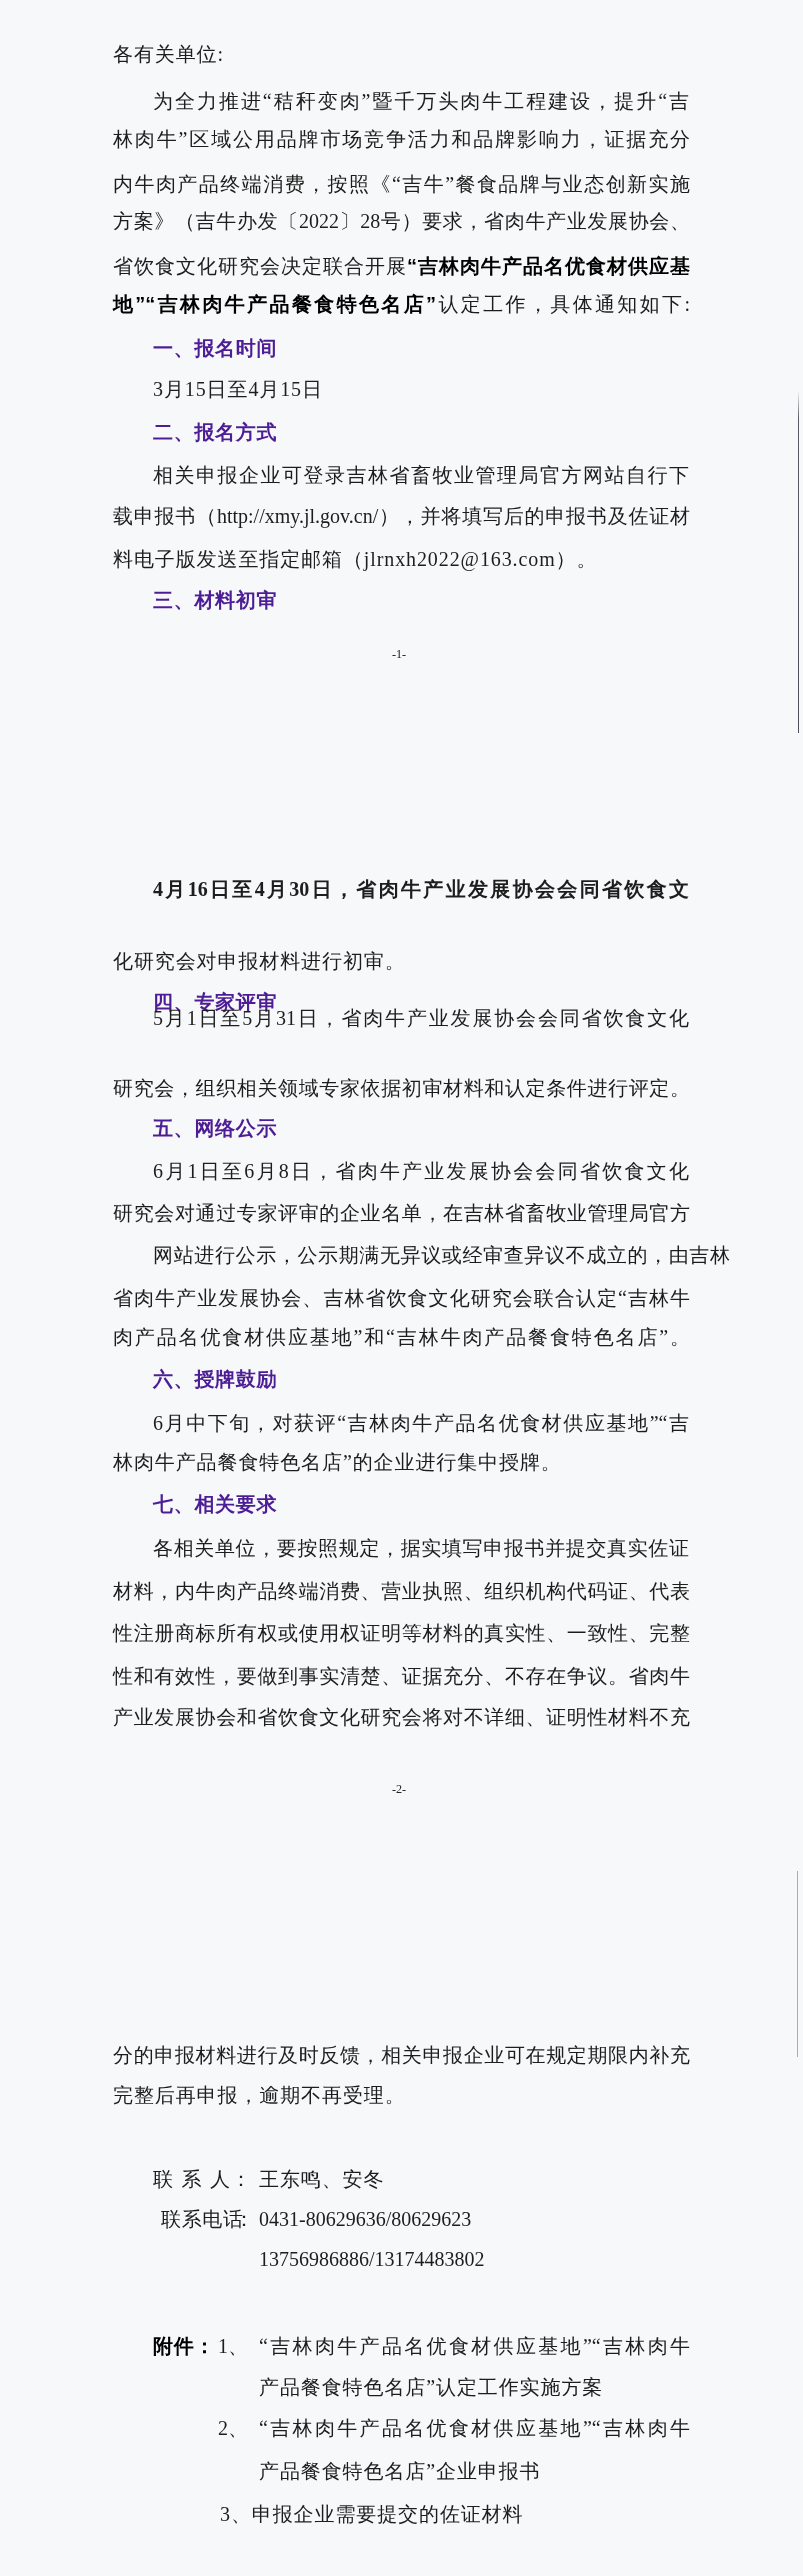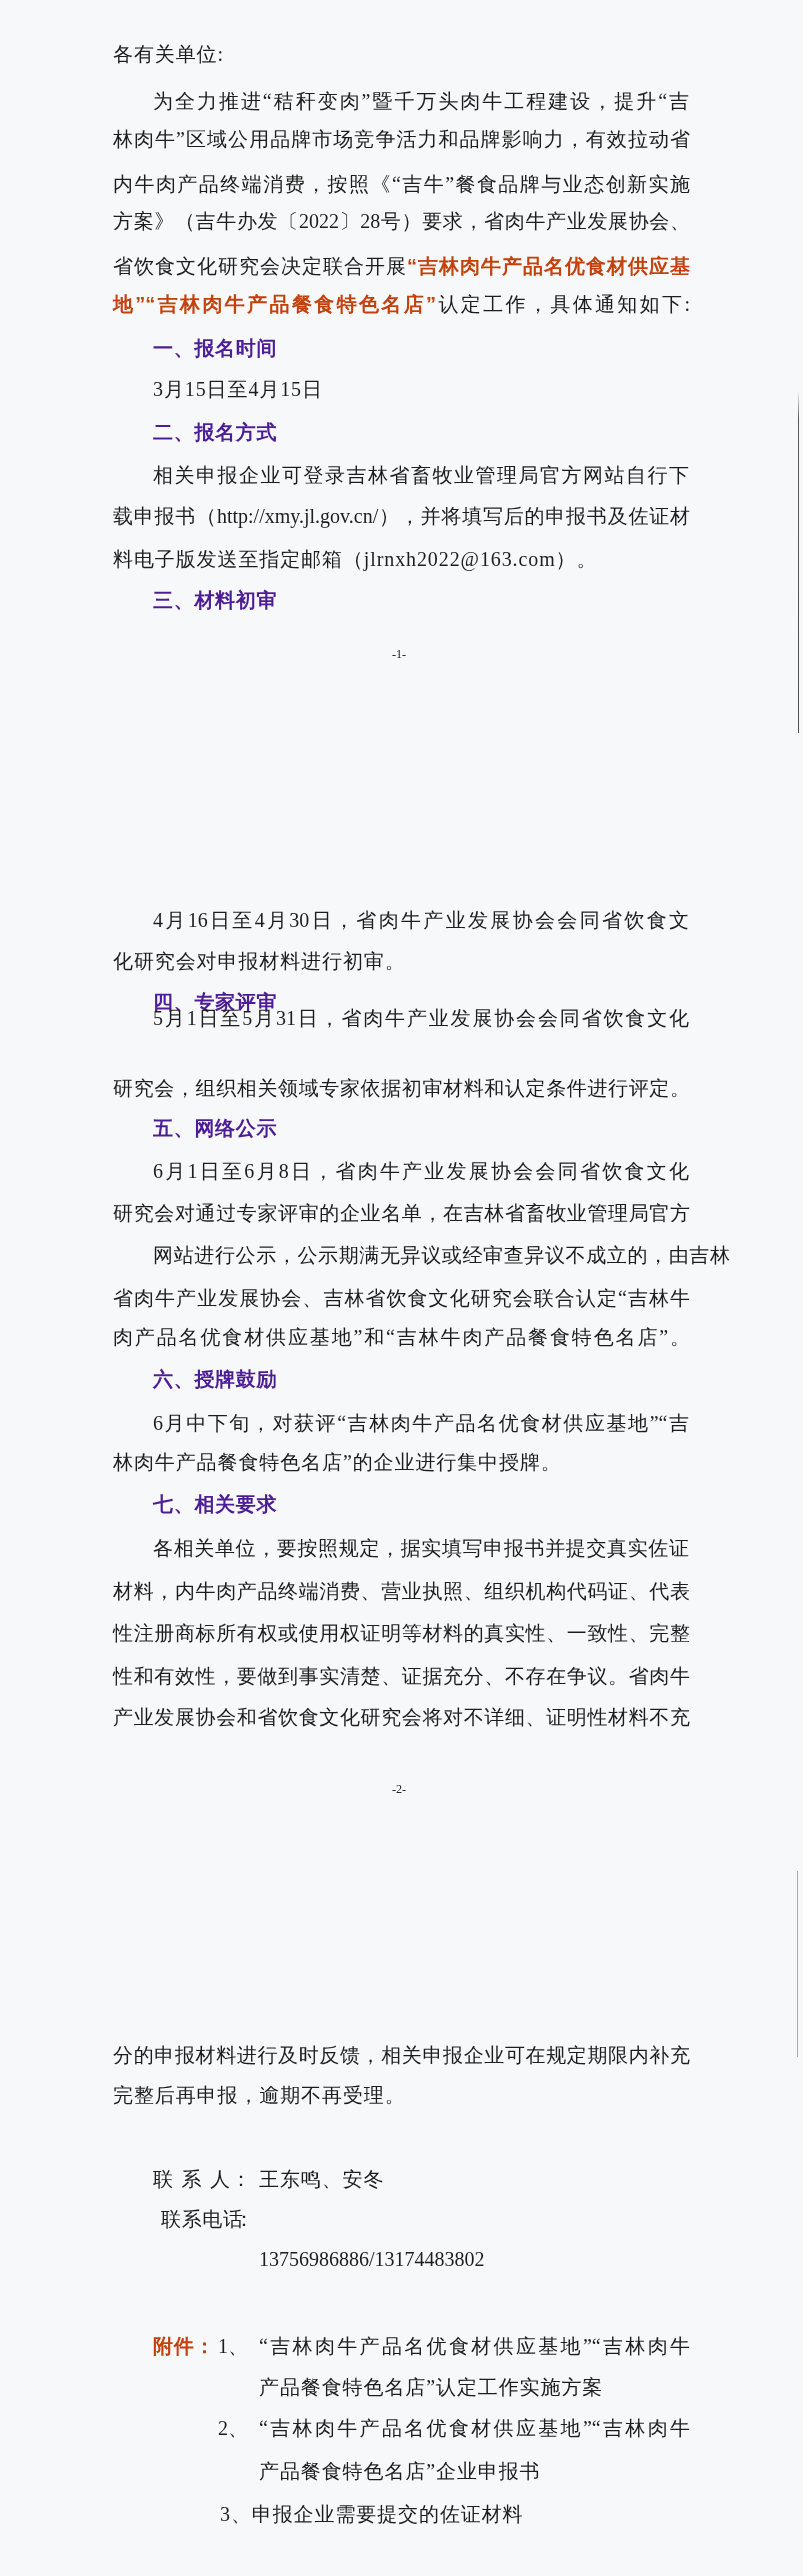--- a/index.html
+++ b/index.html
@@ -12,42 +12,42 @@
     .ln {
       position: absolute; height: 42px; line-height: 42px;
       font-family: "Liberation Serif", serif; font-size: 20px; color: #1d1d1d;
       margin: 0; padding: 0;
     }
     .full { left: 113px; width: 577px; text-align: justify; text-align-last: justify; }
     .ind  { left: 153px; width: 536px; text-align: justify; text-align-last: justify; }
     .part { left: 113px; letter-spacing: 0.9px; }
     .ind-part { left: 153px; letter-spacing: 0.9px; }
     .hd { left: 153px; font-family: "Liberation Sans", sans-serif; font-weight: 700; letter-spacing: 0.7px; color: #4c1d95; }
-    .b { font-family: "Liberation Sans", sans-serif; font-weight: 700; color: #c2410c; }
+    .b { font-family: "Liberation Sans", sans-serif; font-weight: 700; color: #000000; }
     .pnum {
       position: absolute; left: 363px; width: 72px; height: 42px; line-height: 42px;
       text-align: center; font-family: "Liberation Serif", serif; font-size: 12.2px; color: #222;
     }
     .lbl { position: absolute; display: block; text-align: justify; text-align-last: justify; }
     .abs { position: absolute; }
     .scan-edge { position: absolute; width: 1.4px; }
   </style>
 </head>
 <body>
 
 <main class="page">
 
   <div class="scan-edge" style="left:798px; top:391px; height:342px; background:linear-gradient(to bottom, rgba(90,90,100,0) 0%, #5a5a64 8%, #4e4e58 100%);"></div>
   <div class="scan-edge" style="left:797px; top:1871px; height:186px; background:#a9abb0;"></div>
 
   <div class="ln part" style="top:33px;">各有关单位:</div>
 
   <section>
     <div class="ln ind" style="top:80px;">为全力推进“秸秆变肉”暨千万头肉牛工程建设，提升“吉</div>
-    <div class="ln full" style="top:118px;">林肉牛”区域公用品牌市场竞争活力和品牌影响力，有效拉动省</div>
+    <div class="ln full" style="top:118px;">林肉牛”区域公用品牌市场竞争活力和品牌影响力，证据充分</div>
     <div class="ln full" style="top:163px;">内牛肉产品终端消费，按照《“吉牛”餐食品牌与业态创新实施</div>
     <div class="ln full" style="top:200px;">方案》（吉牛办发〔2022〕28号）要求，省肉牛产业发展协会、</div>
     <div class="ln full" style="top:245px;"><span>省饮食文化研究会决定联合开展</span><span class="b">“吉林肉牛产品名优食材供应基</span></div>
     <div class="ln full" style="top:283px;"><span class="b">地”“吉林肉牛产品餐食特色名店”</span><span>认定工作，具体通知如下:</span></div>
   </section>
 
   <section>
     <div class="ln hd" style="top:327px;">一、报名时间</div>
     <div class="ln ind-part" style="top:368px;">3月15日至4月15日</div>
   </section>
@@ -56,21 +56,21 @@
     <div class="ln hd" style="top:411px;">二、报名方式</div>
     <div class="ln ind" style="top:454px;">相关申报企业可登录吉林省畜牧业管理局官方网站自行下</div>
     <div class="ln full" style="top:495px;">载申报书（http://xmy.jl.gov.cn/），并将填写后的申报书及佐证材</div>
     <div class="ln part" style="top:538px;">料电子版发送至指定邮箱（jlrnxh2022@163.com）。</div>
   </section>
 
   <section>
     <div class="ln hd" style="top:579px;">三、材料初审</div>
     <div class="pnum" style="top:633px;">-1-</div>
 
-    <div class="ln ind" style="top:899px;">4月16日至4月30日，省肉牛产业发展协会会同省饮食文</div>
+    <div class="ln ind" style="top:868px;font-weight:bold;">4月16日至4月30日，省肉牛产业发展协会会同省饮食文</div>
     <div class="ln part" style="top:940px;">化研究会对申报材料进行初审。</div>
   </section>
 
   <section>
     <div class="ln hd" style="top:981px;">四、专家评审</div>
     <div class="ln ind" style="top:997px;">5月1日至5月31日，省肉牛产业发展协会会同省饮食文化</div>
     <div class="ln full" style="top:1067px;">研究会，组织相关领域专家依据初审材料和认定条件进行评定。</div>
   </section>
 
   <section>
@@ -103,20 +103,21 @@
 
   <section>
     <div class="ln" style="top:2158px; left:0; width:803px;">
       <span class="lbl" style="left:153px; width:77px;">联系人</span>
       <span class="abs" style="left:231px;">：</span>
       <span class="abs" style="left:259px; letter-spacing:0.9px;">王东鸣、安冬</span>
     </div>
     <div class="ln" style="top:2198px; left:0; width:803px;">
       <span class="lbl" style="left:161px; width:82px;">联系电话</span>
       <span class="abs" style="left:234px;">：</span>
+      <span class="abs" style="left:259px; font-size:20px;">0431-80629636/80629623</span>
     </div>
     <div class="ln" style="top:2238px; left:259px; font-size:20px;">13756986886/13174483802</div>
   </section>
 
   <section>
     <div class="ln" style="top:2325px; left:0; width:691px;">
       <span class="abs b" style="left:153px; letter-spacing:0.7px;">附件：</span>
       <span class="abs" style="left:218px;">1、</span>
       <span class="lbl" style="left:259px; width:431px;">“吉林肉牛产品名优食材供应基地”“吉林肉牛</span>
     </div>

